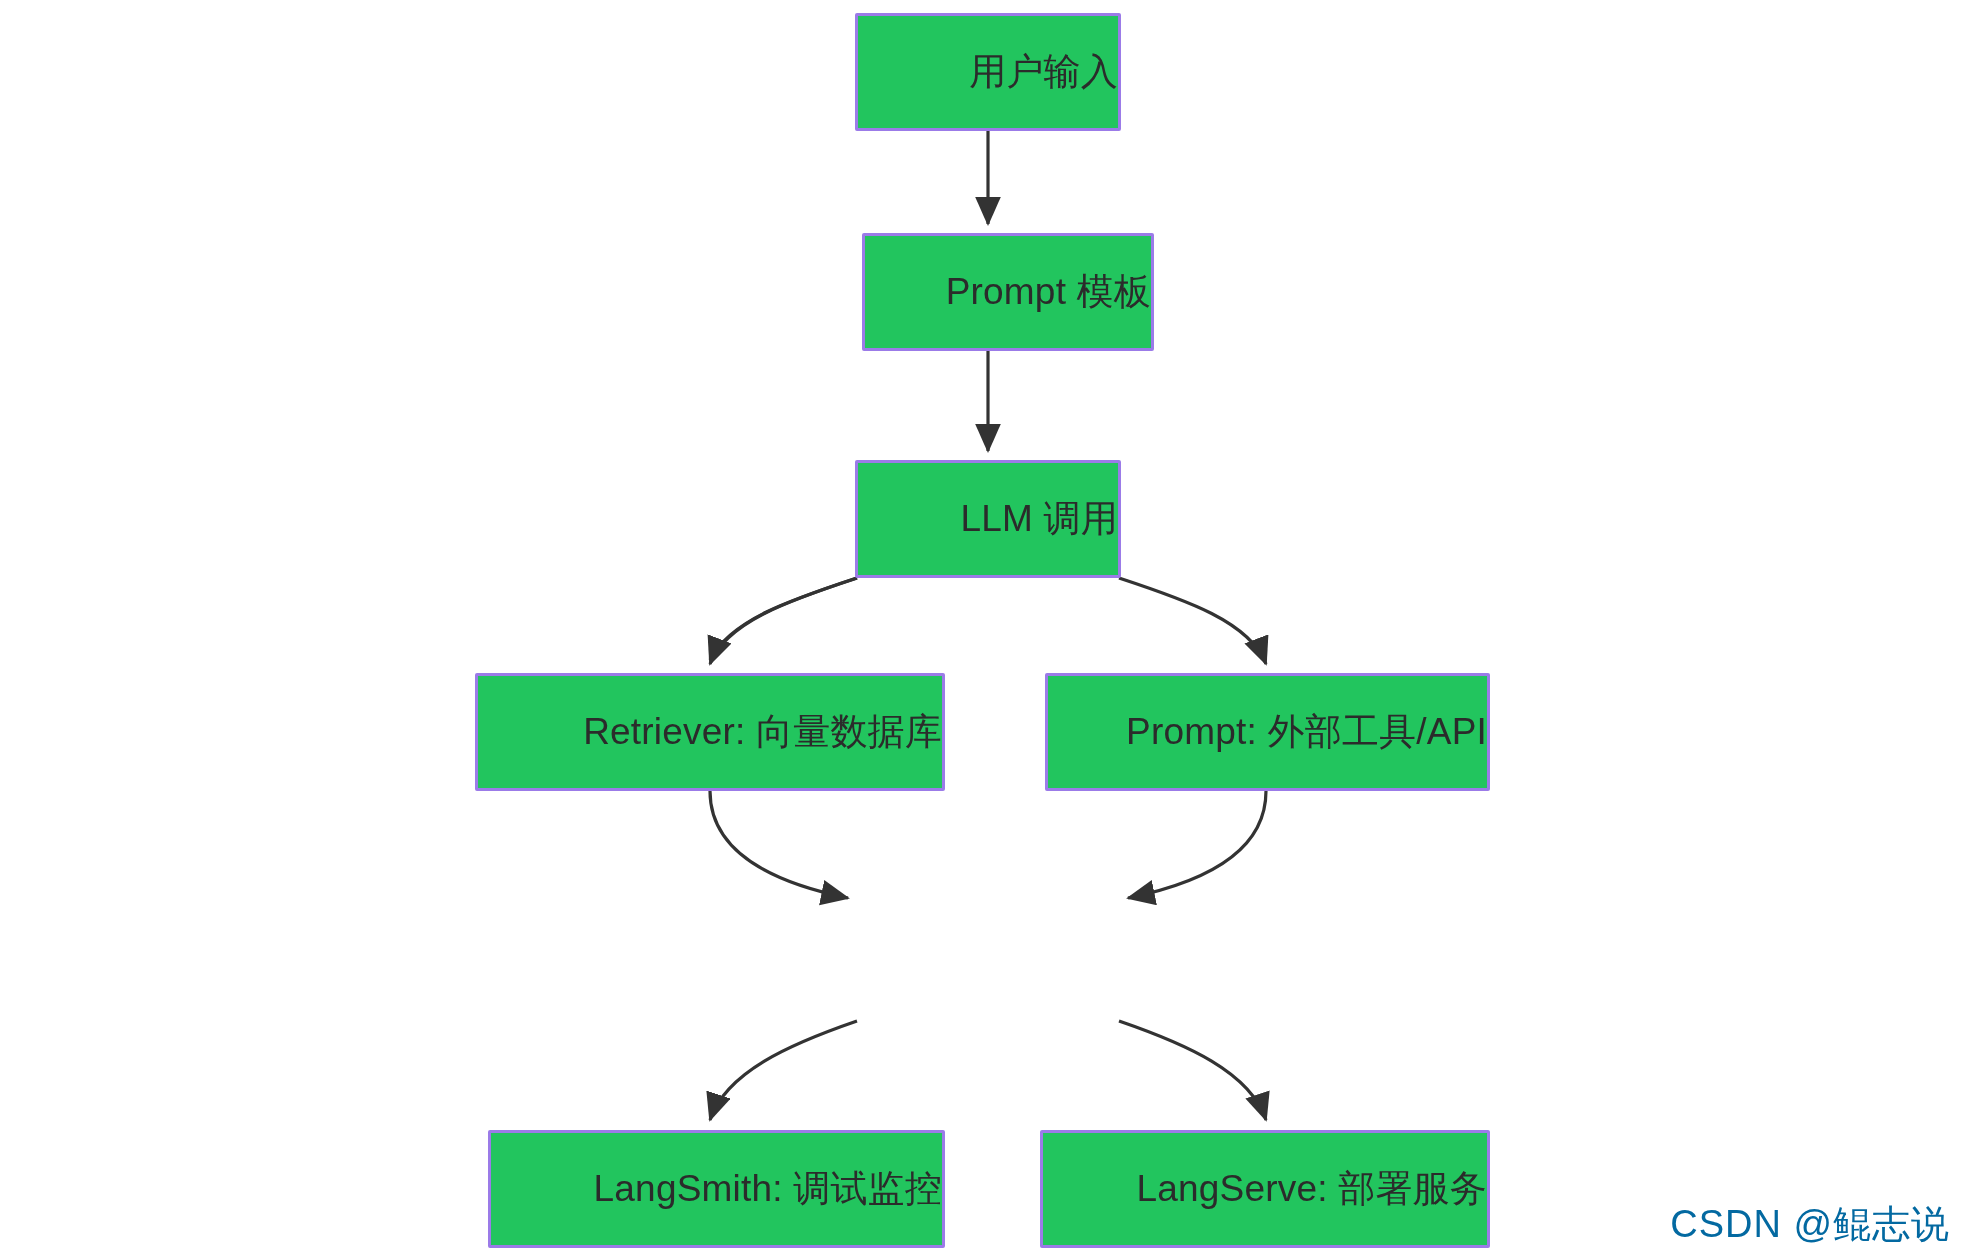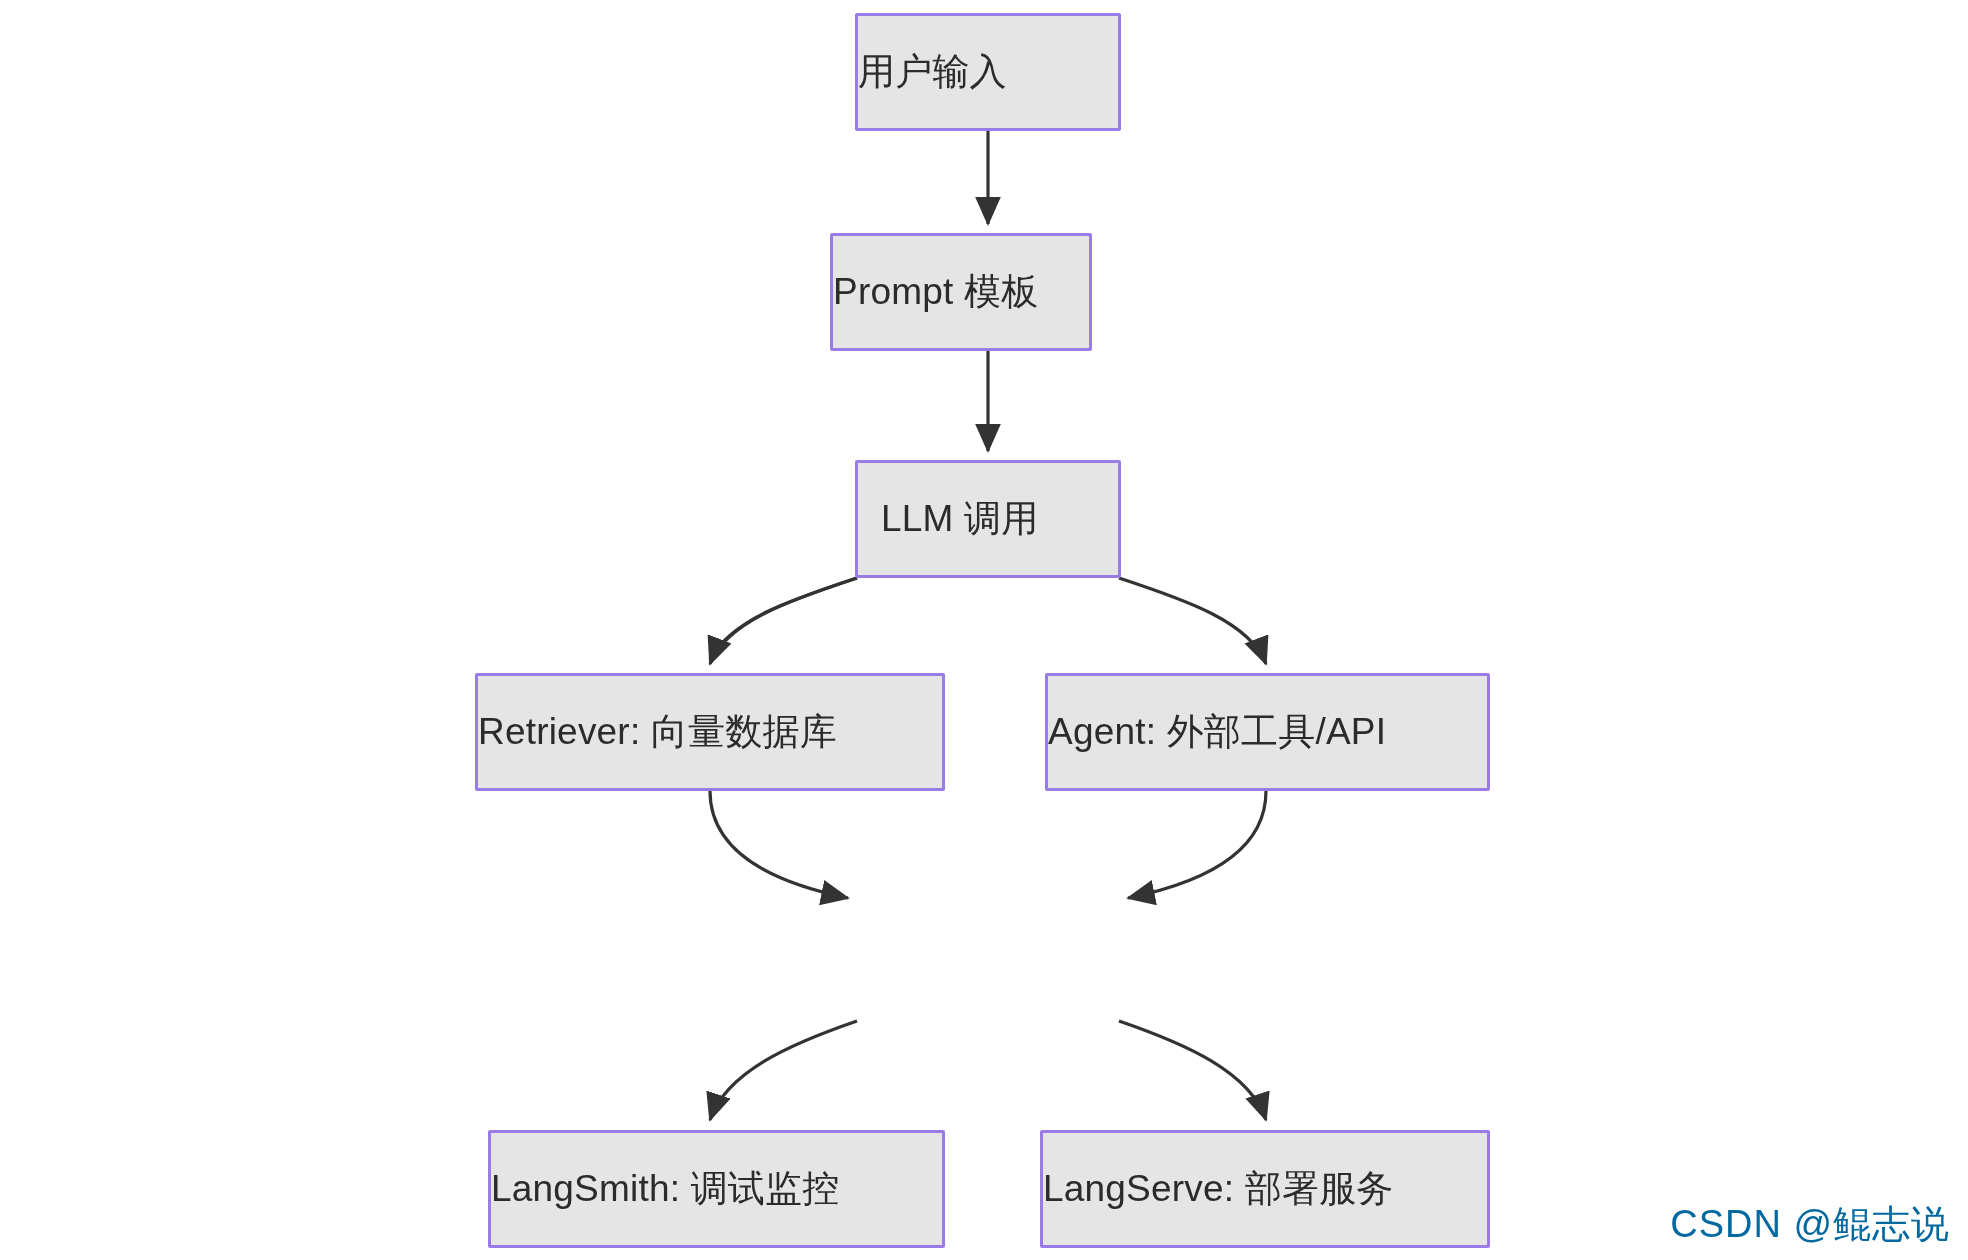--- a/index.html
+++ b/index.html
@@ -28,40 +28,40 @@
     left: 0;
     top: 0;
     width: 1968px;
     height: 1260px;
     pointer-events: none;
   }
 
   .node {
     position: absolute;
     box-sizing: border-box;
-    background: #e5e5e5;
+    background: #22c55e;
     border: 3px solid #9B7BE8;
     border-radius: 2px;
     display: flex;
     align-items: center;
-    justify-content: flex-start;
+    justify-content: flex-end;
     color: #2b2b2b;
     font-size: 37px;
     line-height: 1.2;
     letter-spacing: 0.2px;
     white-space: nowrap;
   }
 
   .node-label {
     display: block;
   }
 
   
   #node-user-input      { left: 855px;  top: 13px;   width: 266px; height: 118px; }
-  #node-prompt-template { left: 830px;  top: 233px;  width: 262px; height: 118px; }
+  #node-prompt-template { left: 862px;  top: 233px;  width: 292px; height: 118px; }
   #node-llm-call        { left: 855px;  top: 460px;  width: 266px; height: 118px; padding-left: 23px; }
   #node-retriever       { left: 475px;  top: 673px;  width: 470px; height: 118px; }
   #node-agent           { left: 1045px; top: 673px;  width: 445px; height: 118px; }
   #node-generate-result { left: 855px;  top: 903px;  width: 265px; height: 118px; }
   #node-langsmith       { left: 488px;  top: 1130px; width: 457px; height: 118px; }
   #node-langserve       { left: 1040px; top: 1130px; width: 450px; height: 118px; }
 
   .watermark {
     position: absolute;
     right: 18px;
@@ -113,21 +113,21 @@
 
   <div class="node" id="node-llm-call">
     <span class="node-label">LLM 调用</span>
   </div>
 
   <div class="node" id="node-retriever">
     <span class="node-label">Retriever: 向量数据库</span>
   </div>
 
   <div class="node" id="node-agent">
-    <span class="node-label">Agent: 外部工具/API</span>
+    <span class="node-label">Prompt: 外部工具/API</span>
   </div>
 
 
   <div class="node" id="node-langsmith">
     <span class="node-label">LangSmith: 调试监控</span>
   </div>
 
   <div class="node" id="node-langserve">
     <span class="node-label">LangServe: 部署服务</span>
   </div>

